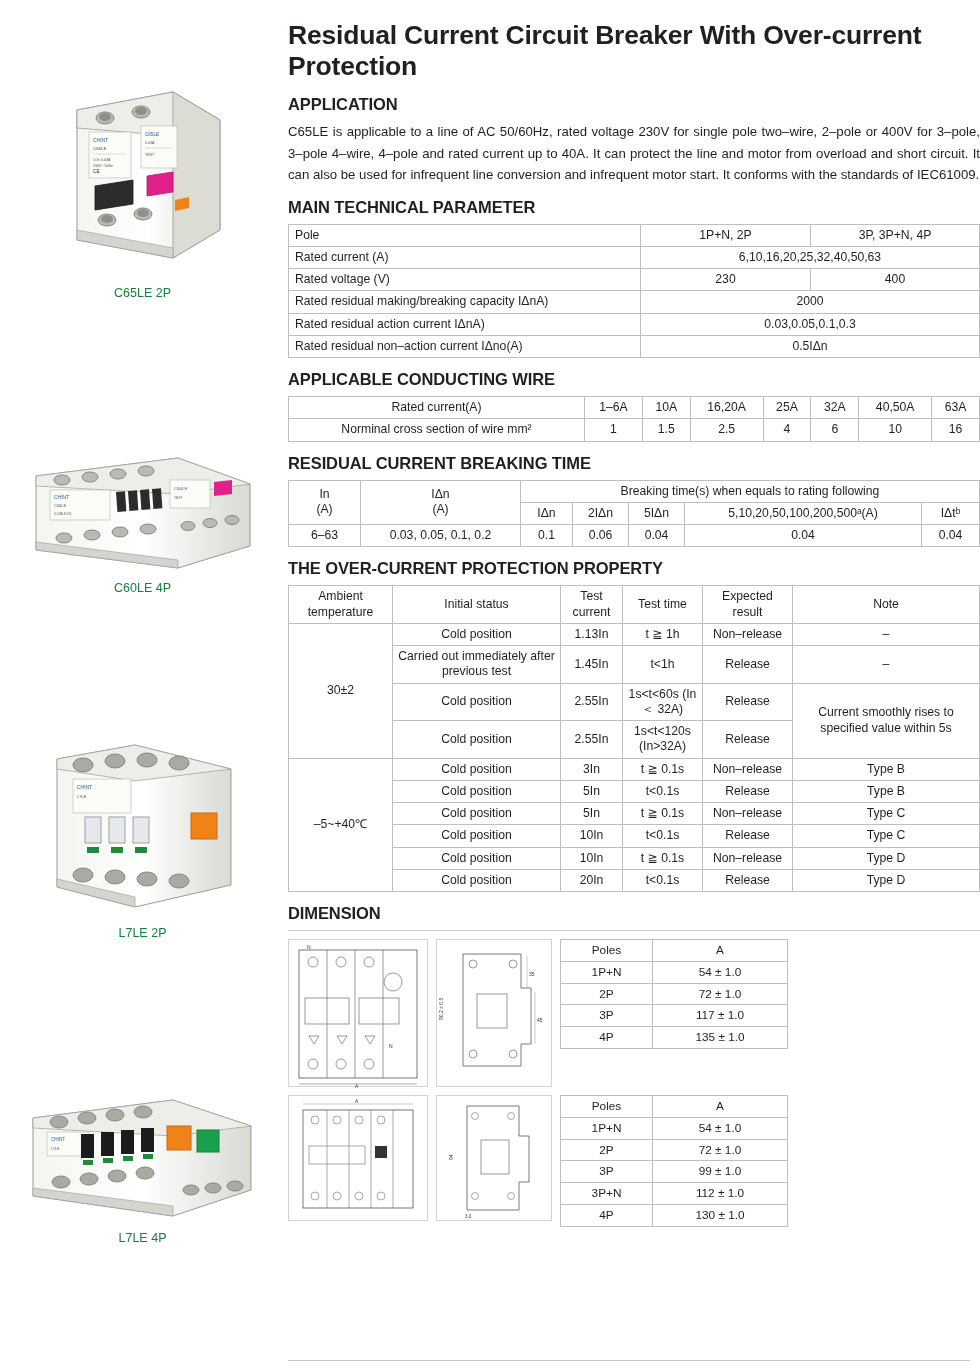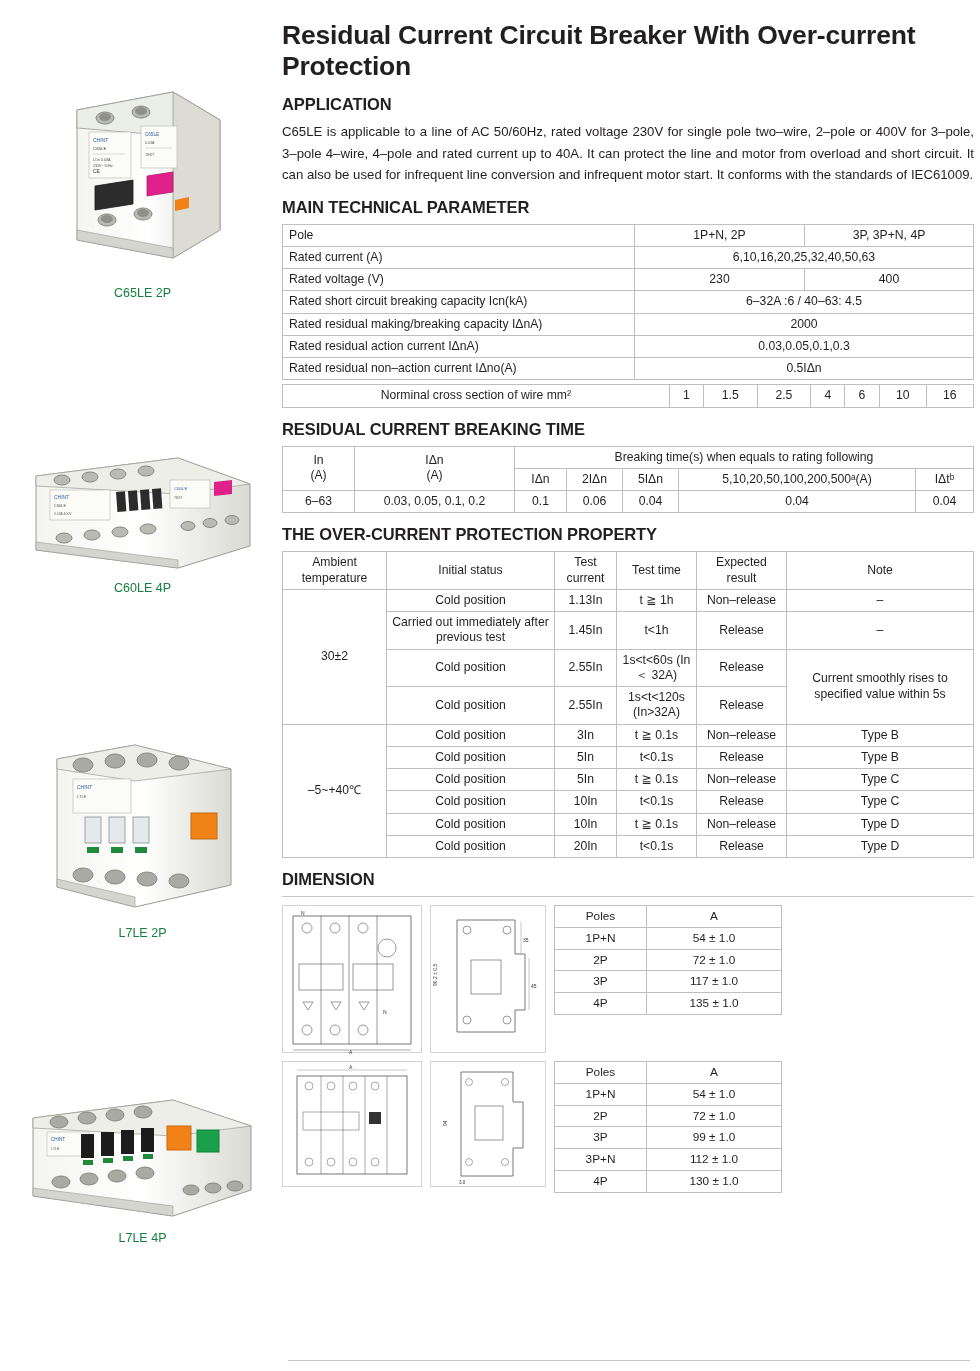--- a/index.html
+++ b/index.html
@@ -21,21 +21,21 @@
   .product {
     position: absolute; width: 285px; text-align: center;
   }
   .product .caption {
     font-size: 12.5px; color: #15803d; margin-top: 6px;
   }
   .prod-img { position: relative; margin: 0 auto; }
 
   
   .content {
-    position: absolute; left: 282px; top: 0; width: 692px;
+    position: absolute; left: 288px; top: 0; width: 692px;
   }
   h1.title {
     font-size: 26.5px; font-weight: bold; line-height: 1.16;
     margin: 20px 0 14px 0; letter-spacing: -0.2px;
   }
   h2.section {
     font-size: 16.5px; font-weight: bold; margin: 12px 0 7px 0;
     letter-spacing: -0.1px;
   }
   p.body {
@@ -289,42 +289,49 @@
         <tr>
           <td class="lbl">Rated current (A)</td>
           <td colspan="2">6,10,16,20,25,32,40,50,63</td>
         </tr>
         <tr>
           <td class="lbl">Rated voltage (V)</td>
           <td>230</td>
           <td>400</td>
         </tr>
         <tr>
-          <td class="lbl">Rated short circuit breaking capacity Icn(kA)</td>
-          <td colspan="2">6–32A :6  /  40–63: 4.5</td>
-        </tr>
-        <tr>
           <td class="lbl">Rated residual making/breaking capacity IΔnA)</td>
           <td colspan="2">2000</td>
         </tr>
         <tr>
           <td class="lbl">Rated residual action current IΔnA)</td>
           <td colspan="2">0.03,0.05,0.1,0.3</td>
         </tr>
         <tr>
           <td class="lbl">Rated residual non–action current IΔno(A)</td>
           <td colspan="2">0.5IΔn</td>
         </tr>
       </tbody>
         </table>
     </div>
 
+    <h2 class="section">APPLICABLE CONDUCTING WIRE</h2>
     <div class="tbl-wrap">
       <table class="wire">
         <tbody>
+            <tr>
+          <td style="width:296px;">Rated current(A)</td>
+          <td>1–6A</td>
+          <td>10A</td>
+          <td>16,20A</td>
+          <td>25A</td>
+          <td>32A</td>
+          <td>40,50A</td>
+          <td>63A</td>
+        </tr>
         <tr>
           <td>Norminal cross section of wire mm²</td>
           <td>1</td>
           <td>1.5</td>
           <td>2.5</td>
           <td>4</td>
           <td>6</td>
           <td>10</td>
           <td>16</td>
         </tr>

